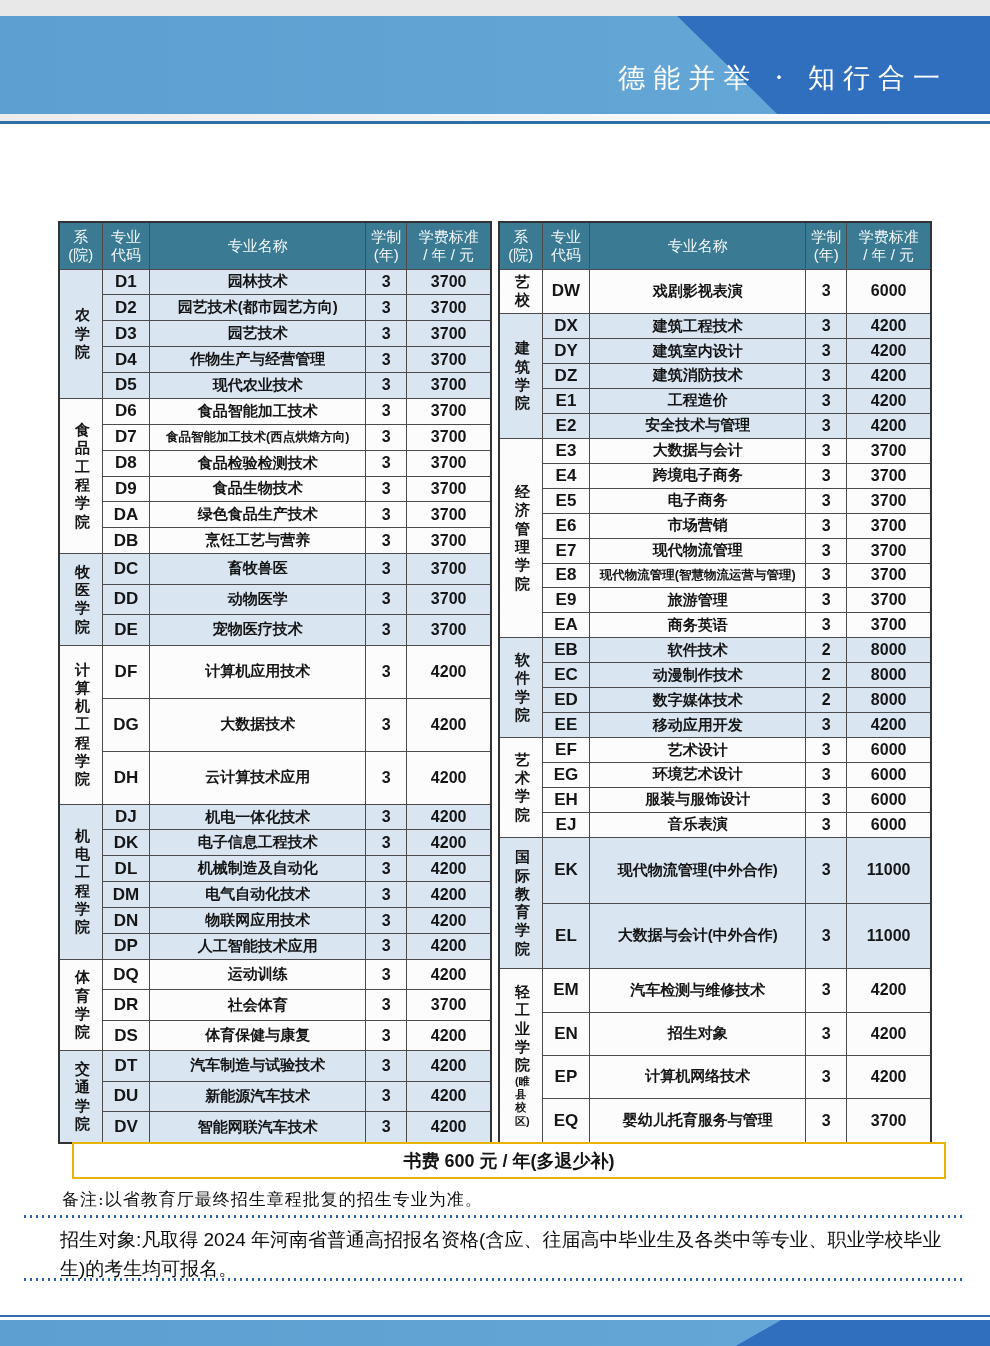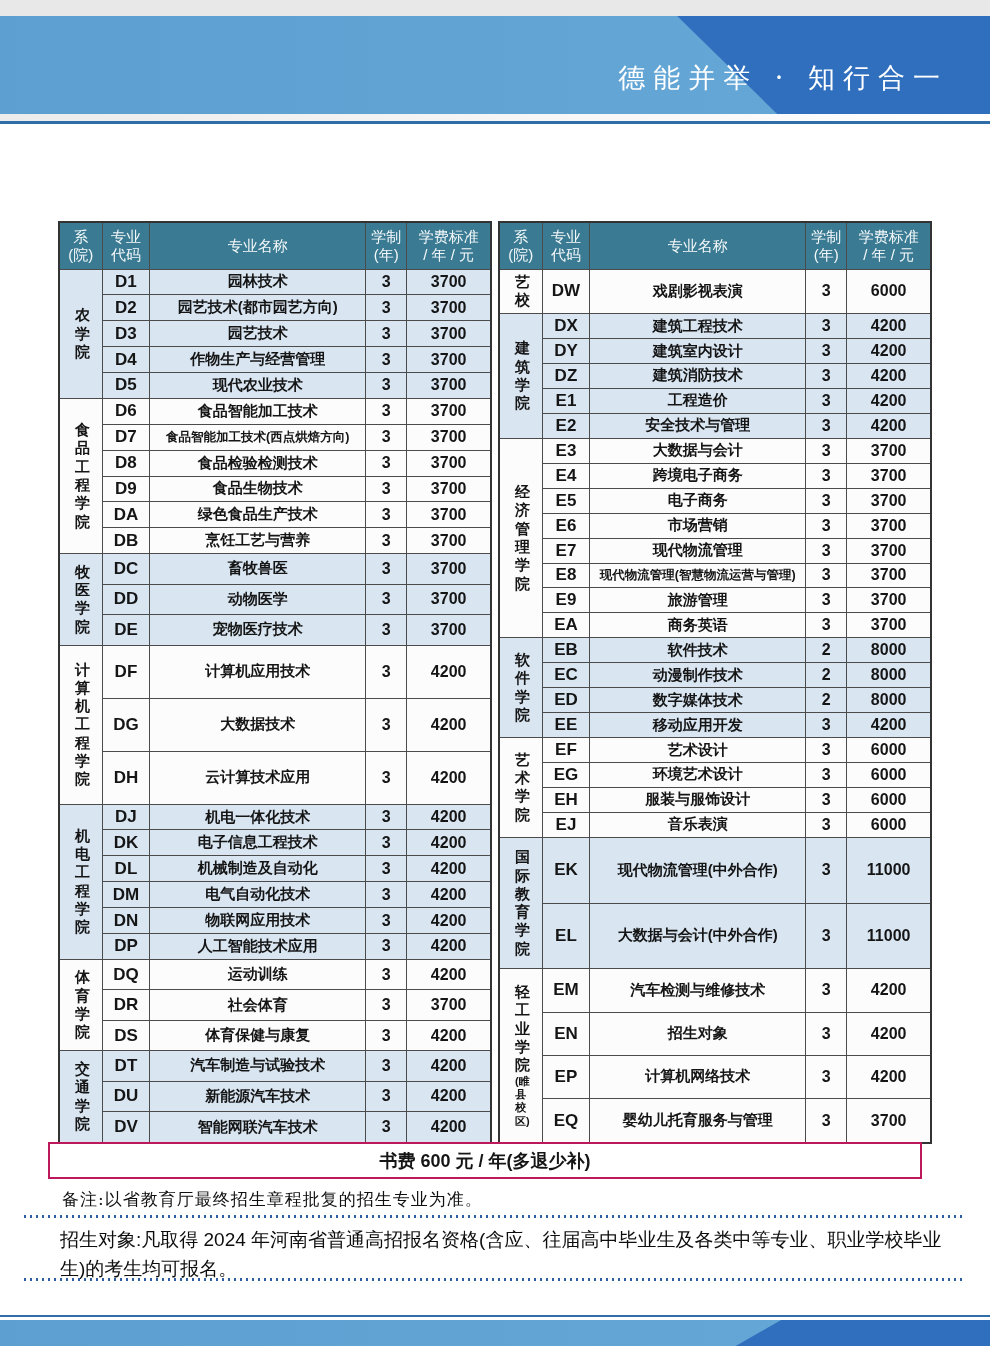--- a/index.html
+++ b/index.html
@@ -48,21 +48,21 @@
   tr.blue td{background:var(--row-blue)}
   tr.white td{background:var(--row-white)}
   td.group{line-height:1.22;padding:0 15px}
   .gline{display:block;font-size:15px}
   .gline.tiny{font-size:11px}
   td.code{font-size:17px;font-family:Liberation Sans, sans-serif}
   td.name.small{font-size:12.5px}
   td.years,td.tuition{font-size:16px}
 
   
-  .fee-row{position:absolute;top:1126px;left:48px;width:874px;height:37px;border:2px solid #be185d;background:#fff;display:flex;align-items:center;justify-content:center;gap:46px;font-weight:bold;font-size:18px;color:var(--ink)}
+  .fee-row{position:absolute;top:1126px;left:72px;width:874px;height:37px;border:2px solid #eab308;background:#fff;display:flex;align-items:center;justify-content:center;gap:46px;font-weight:bold;font-size:18px;color:var(--ink)}
 
   
   .remark{position:absolute;top:1172px;left:62px;font-family:"DejaVu Serif",serif;font-size:17px;color:#101010;letter-spacing:1px}
   .dotline{position:absolute;left:24px;width:942px;height:3px;background:repeating-linear-gradient(90deg,var(--dot-color) 0 2px,transparent 2px 6px)}
   .dotline-1{top:1199px}
   .dotline-2{top:1262px}
   .target{position:absolute;top:1209px;left:60px;width:886px;font-size:19px;font-weight:normal;color:#0d0d0d;line-height:1.55}
 
   
   .footer-line{position:absolute;top:1299px;left:0;width:100%;height:2px;background:var(--sep-line)}

